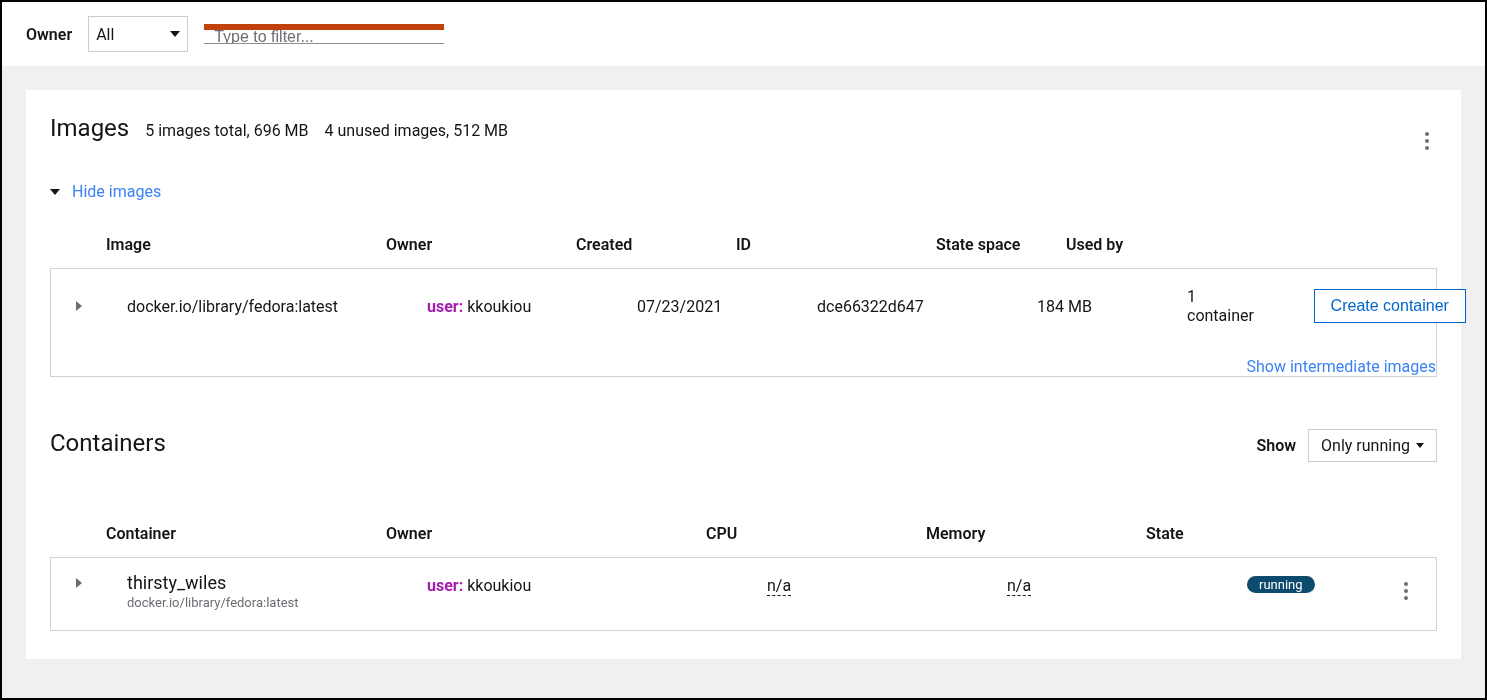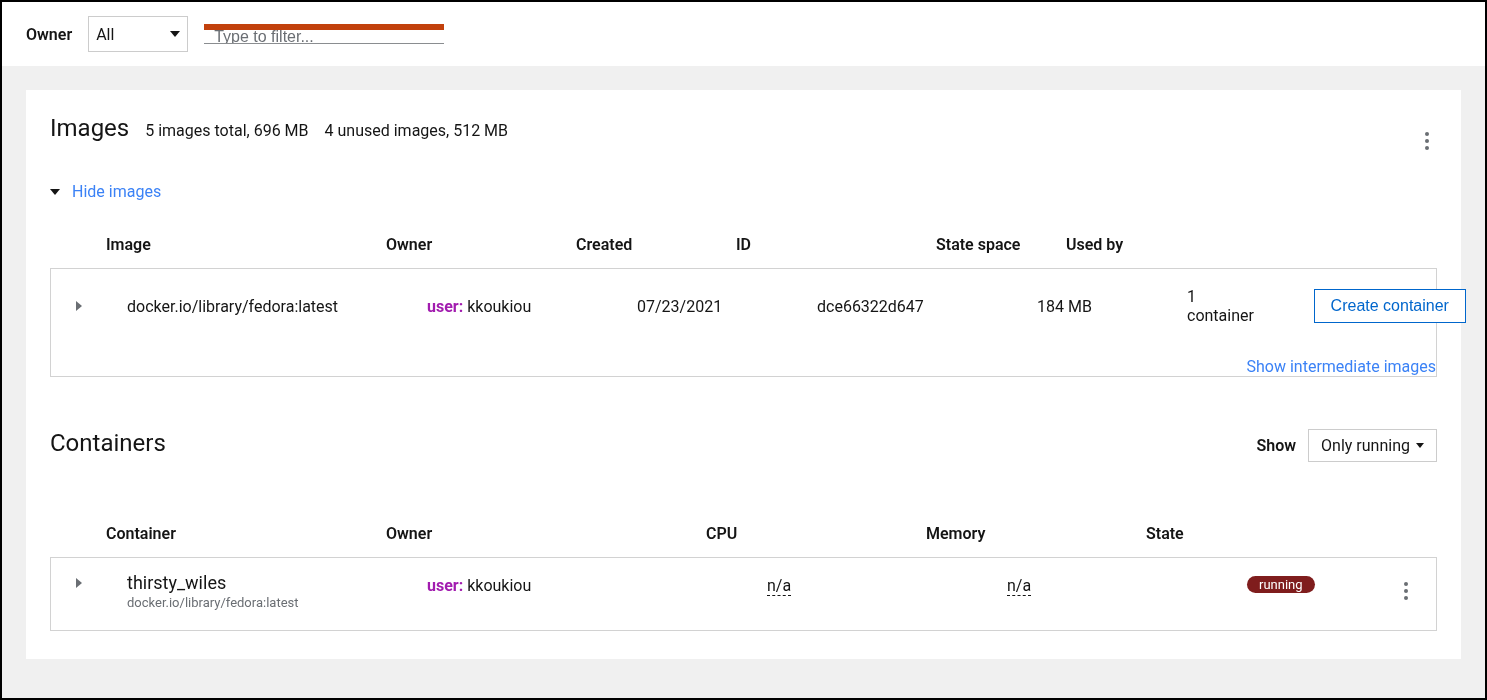--- a/index.html
+++ b/index.html
@@ -110,21 +110,21 @@
     border: 1px solid #0066cc;
     color: #0066cc;
     background: #fff;
     padding: 7px 16px;
     font-size: 16px;
     cursor: pointer;
   }
   .show-intermediate { text-align: right; padding: 14px 0 0 0; }
   .na { border-bottom: 1px dashed #151515; }
   .badge {
-    background: #7f1d1d;
+    background: #0c4a6e;
     color: #fff;
     font-size: 13px;
     padding: 1px 12px;
     border-radius: 12px;
     display: inline-block;
   }
   .container-sub { font-size: 13px; color: #6a6e73; line-height: 1.3; margin-top: 2px; }
   .show-select {
     border: 1px solid #ccc;
     background: #fff;

